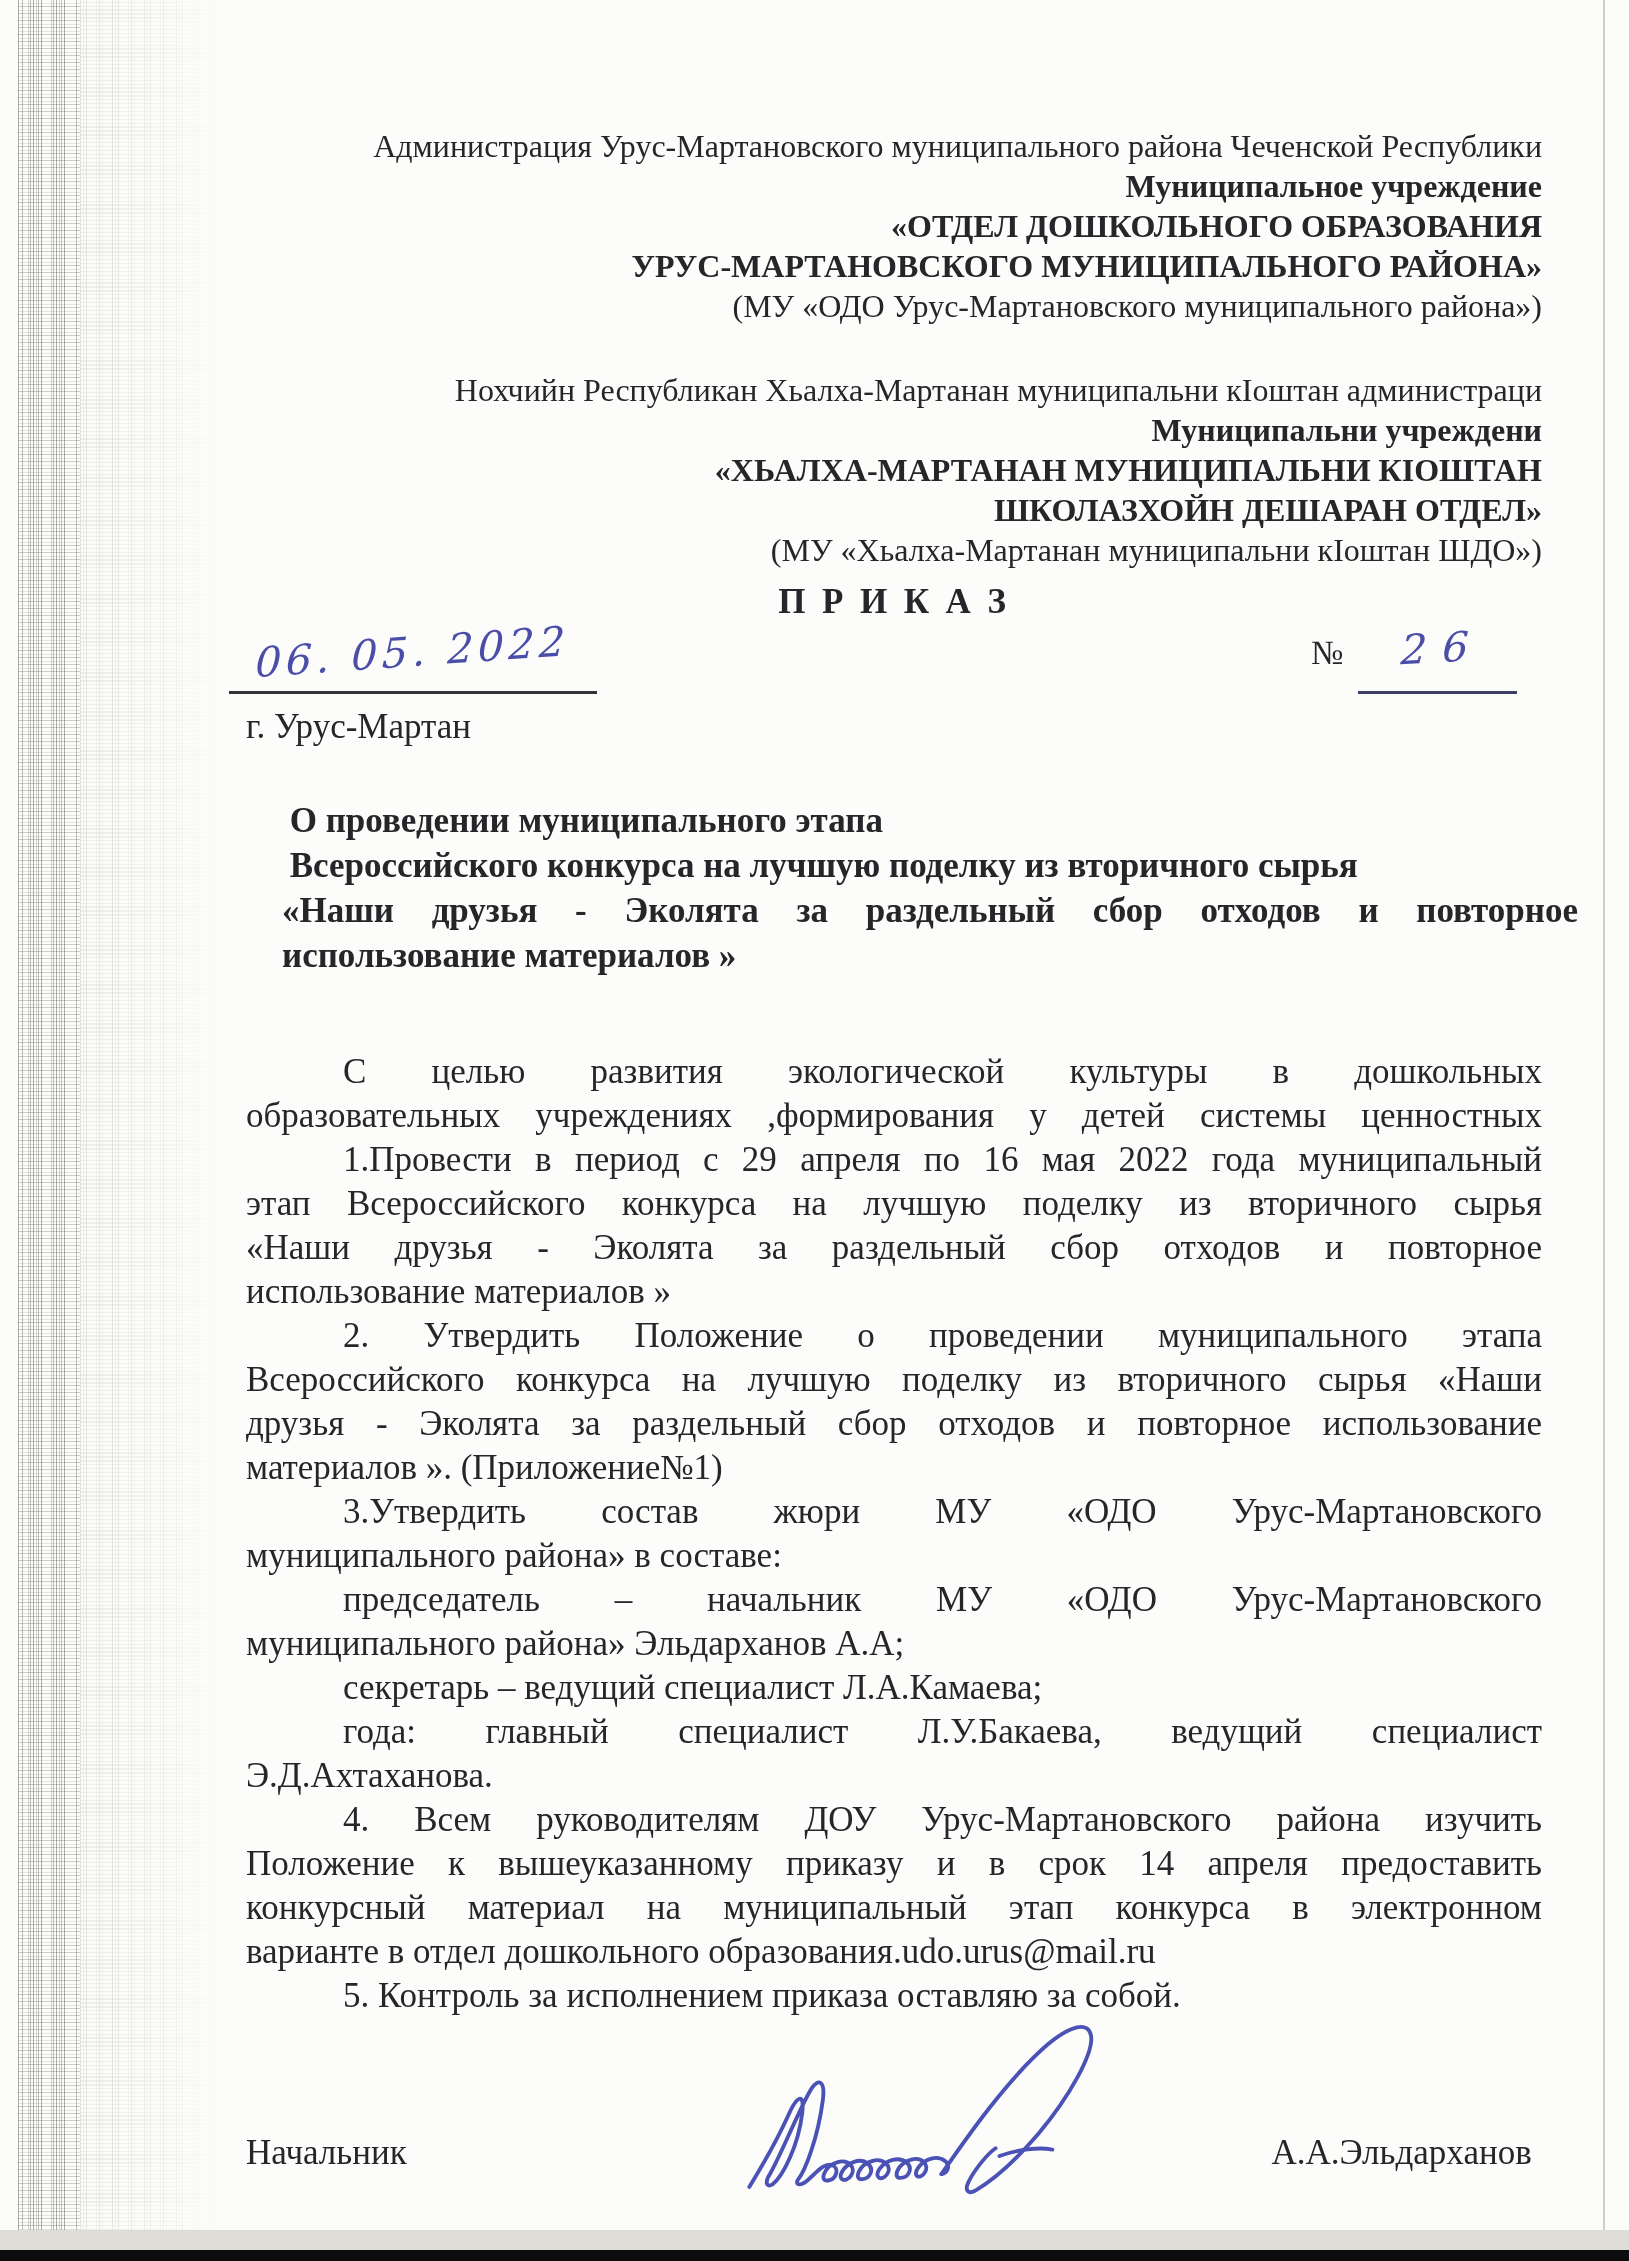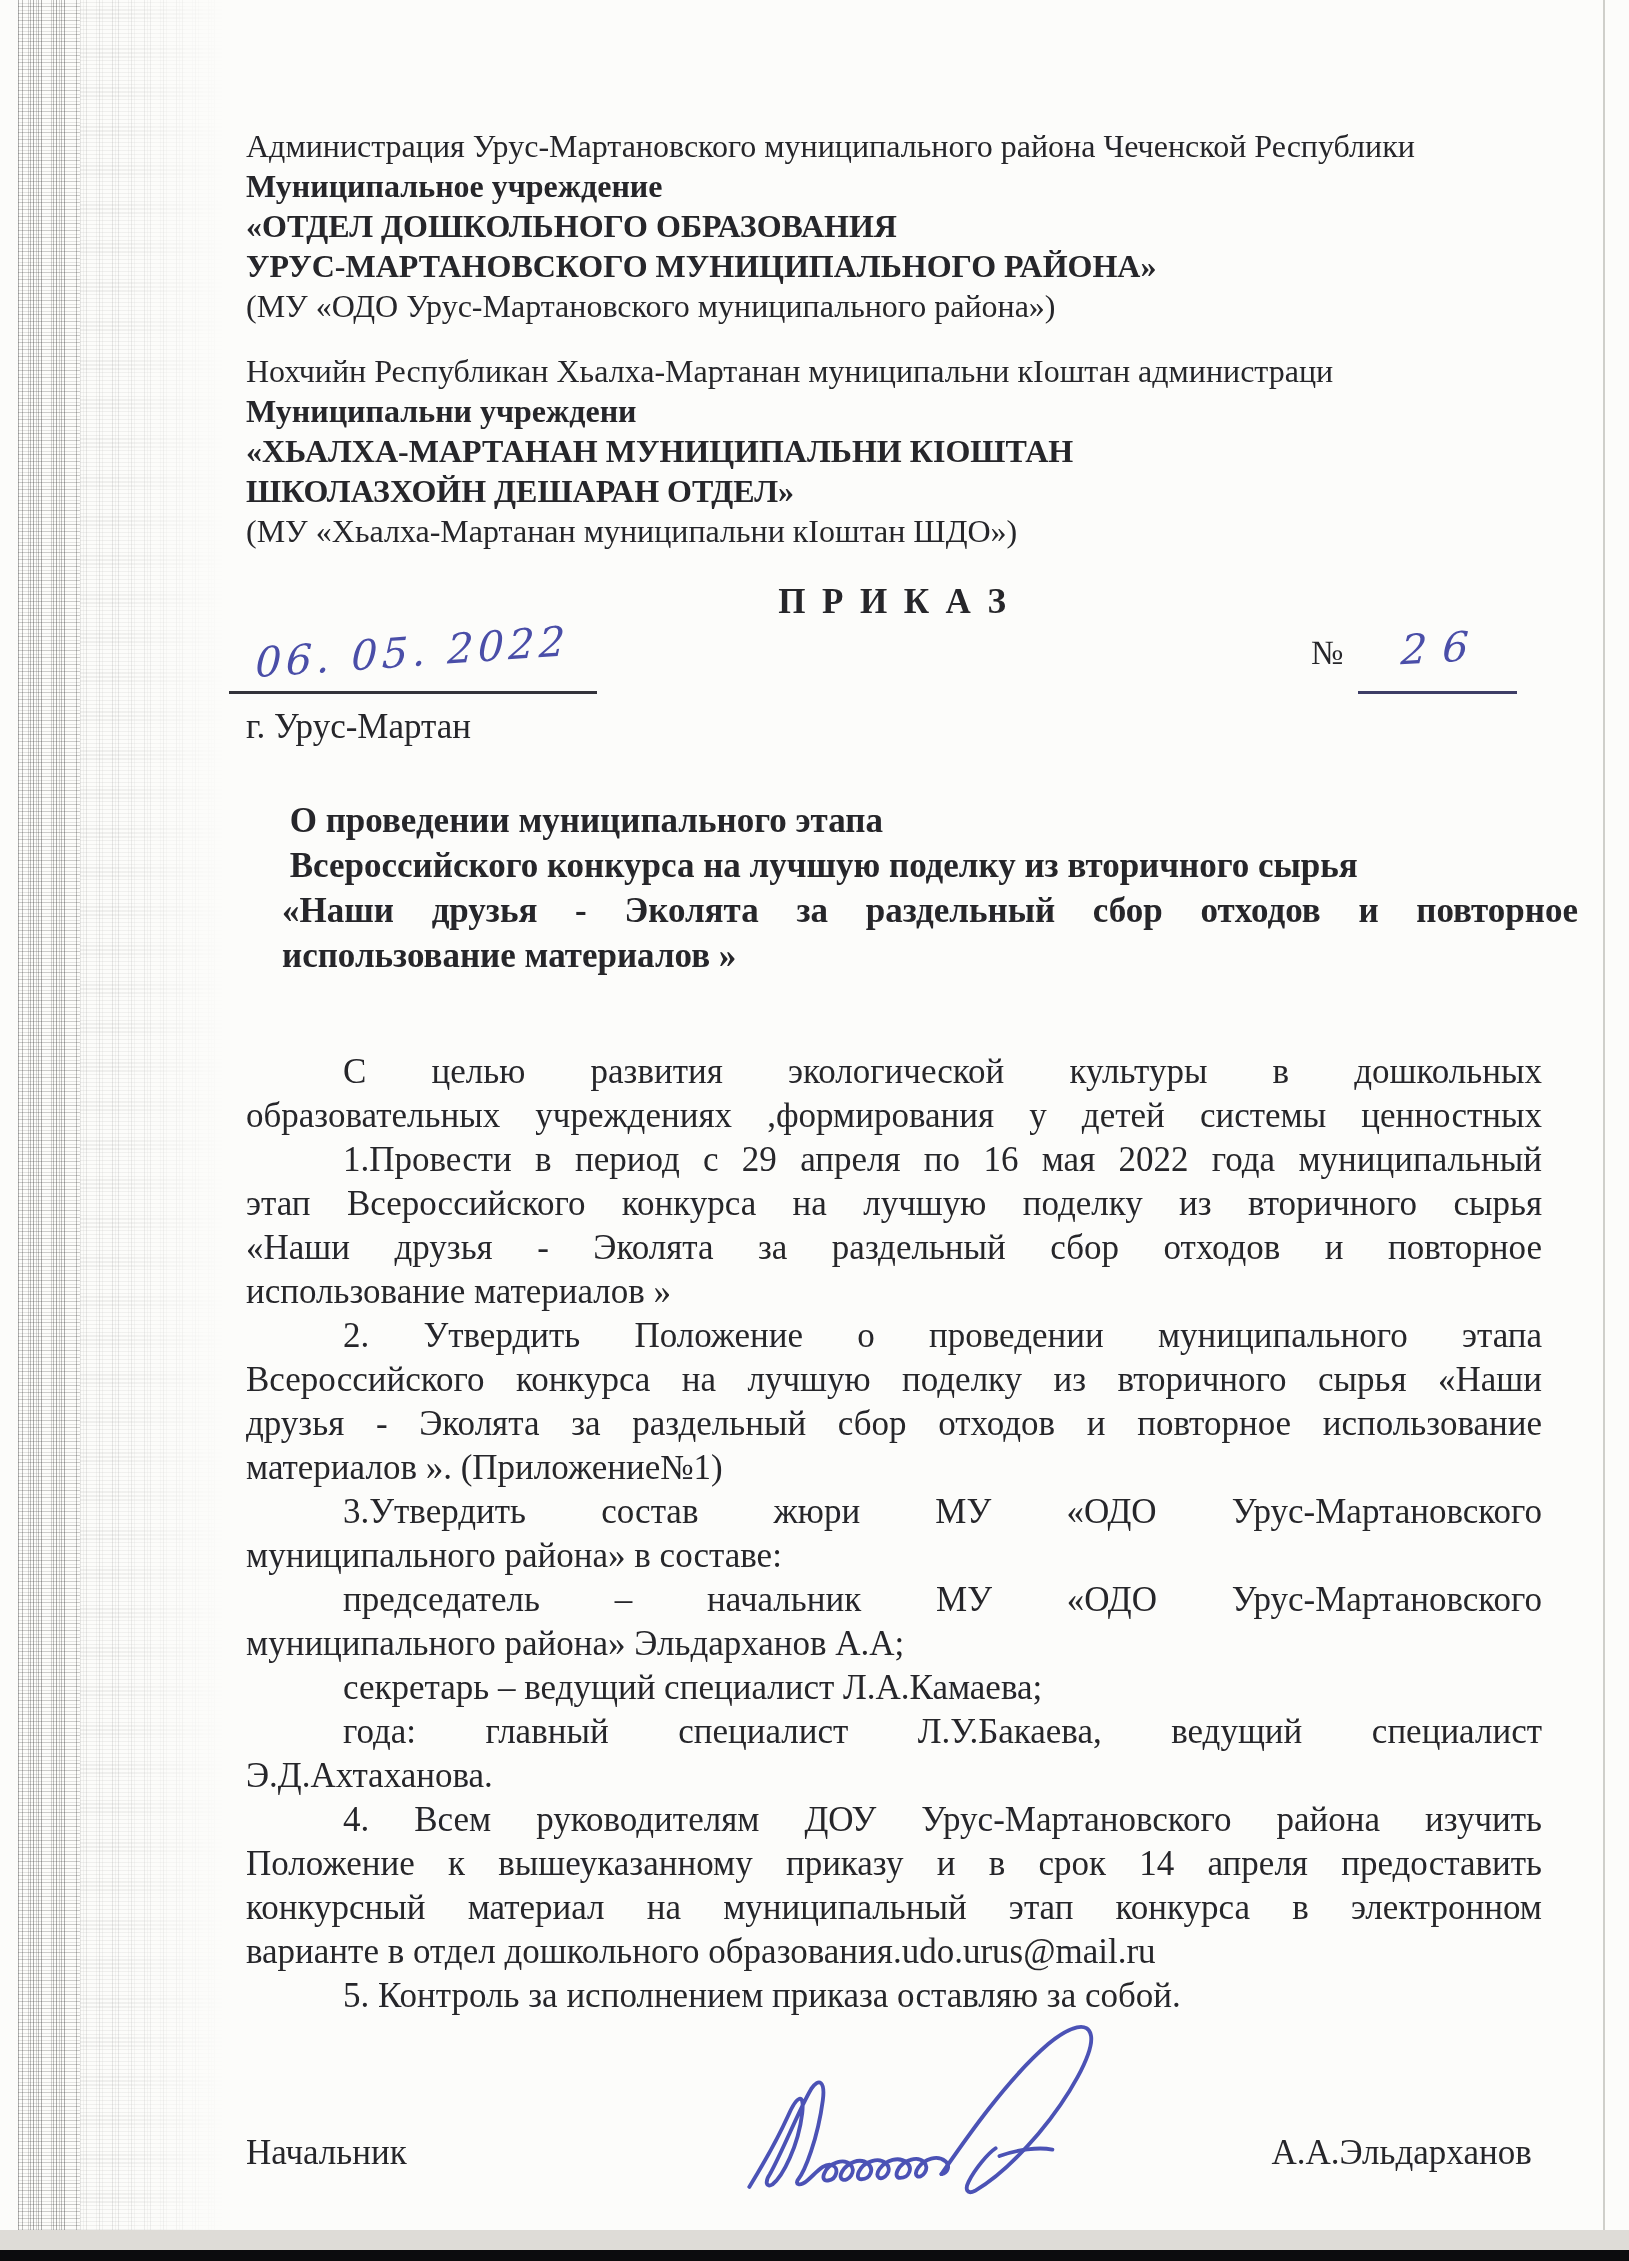--- a/index.html
+++ b/index.html
@@ -36,23 +36,23 @@
   .bar-black { position:absolute; left:0; top:2250px; width:100%; height:11px; background:#0c0c0e; }
 
   .content { position:absolute; left:246px; top:0; width:1296px; }
 
   .tline { text-align:left; }
   .tline.just { text-align:justify; text-align-last:justify; }
   .tline.ind  { text-indent:97px; }
   .tline.b    { font-weight:bold; }
 
   .hdr { position:absolute; left:0; width:100%; font-size:32px; line-height:40px; }
-  .hdr .tline { text-align:left; }
+  .hdr .tline { text-align:right; }
   .hdr-ru  { top:126px; }
-  .hdr-che { top:351px; }
+  .hdr-che { top:370px; }
 
   .prikaz {
     position:absolute; top:582px; left:0; width:100%;
     text-align:center; font-weight:bold; font-size:35px; letter-spacing:3.9px;
   }
 
   .daterow { position:absolute; top:629px; left:0; width:100%; height:84px; }
   .hw { color:#4a4ea8; font-style:italic; font-family:"DejaVu Serif",serif; }
   .date-ul { position:absolute; left:-17.4px; top:0; width:368px; height:62px; border-bottom:3.2px solid #33333a; }
   .date-hw { position:absolute; left:9px; top:-1.3px; font-size:41px; letter-spacing:4.5px;

